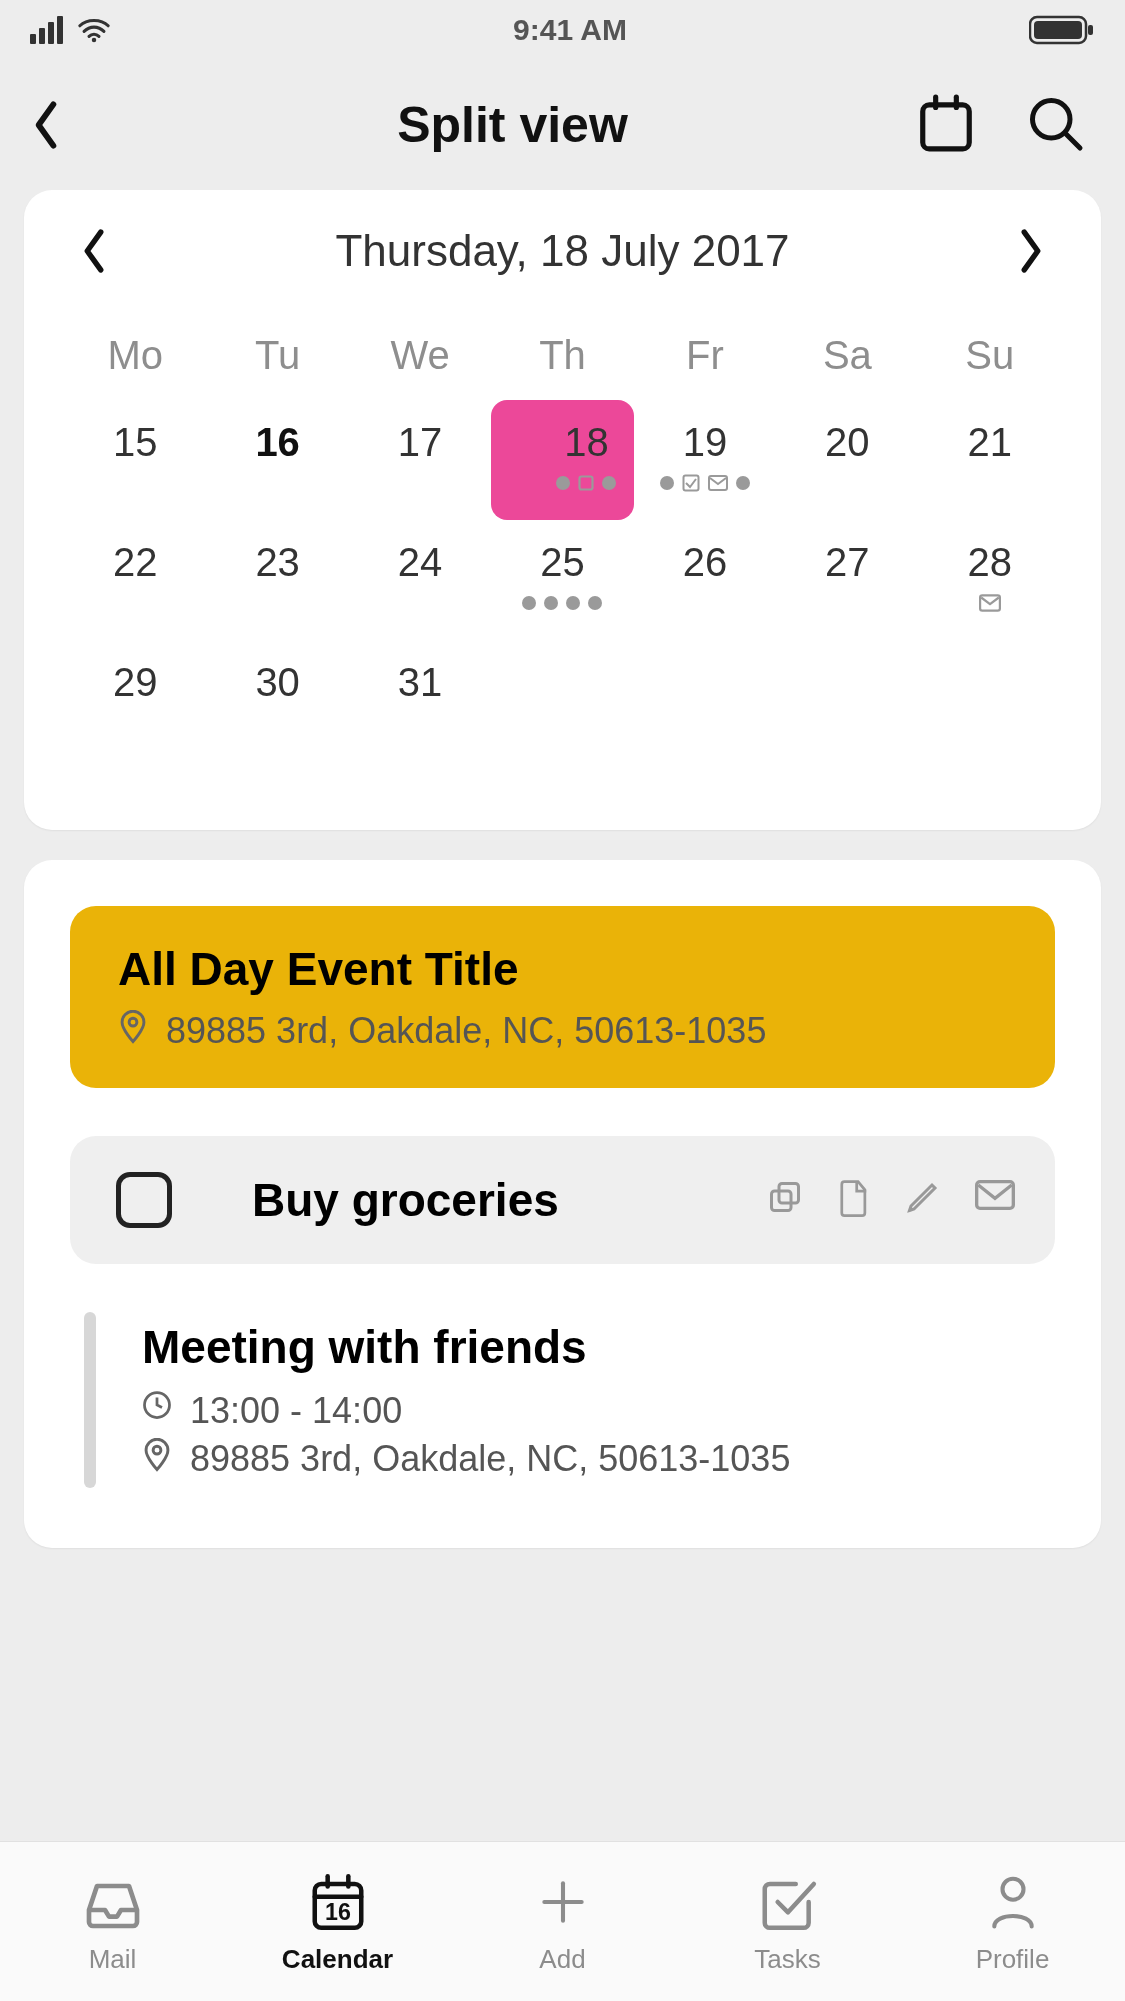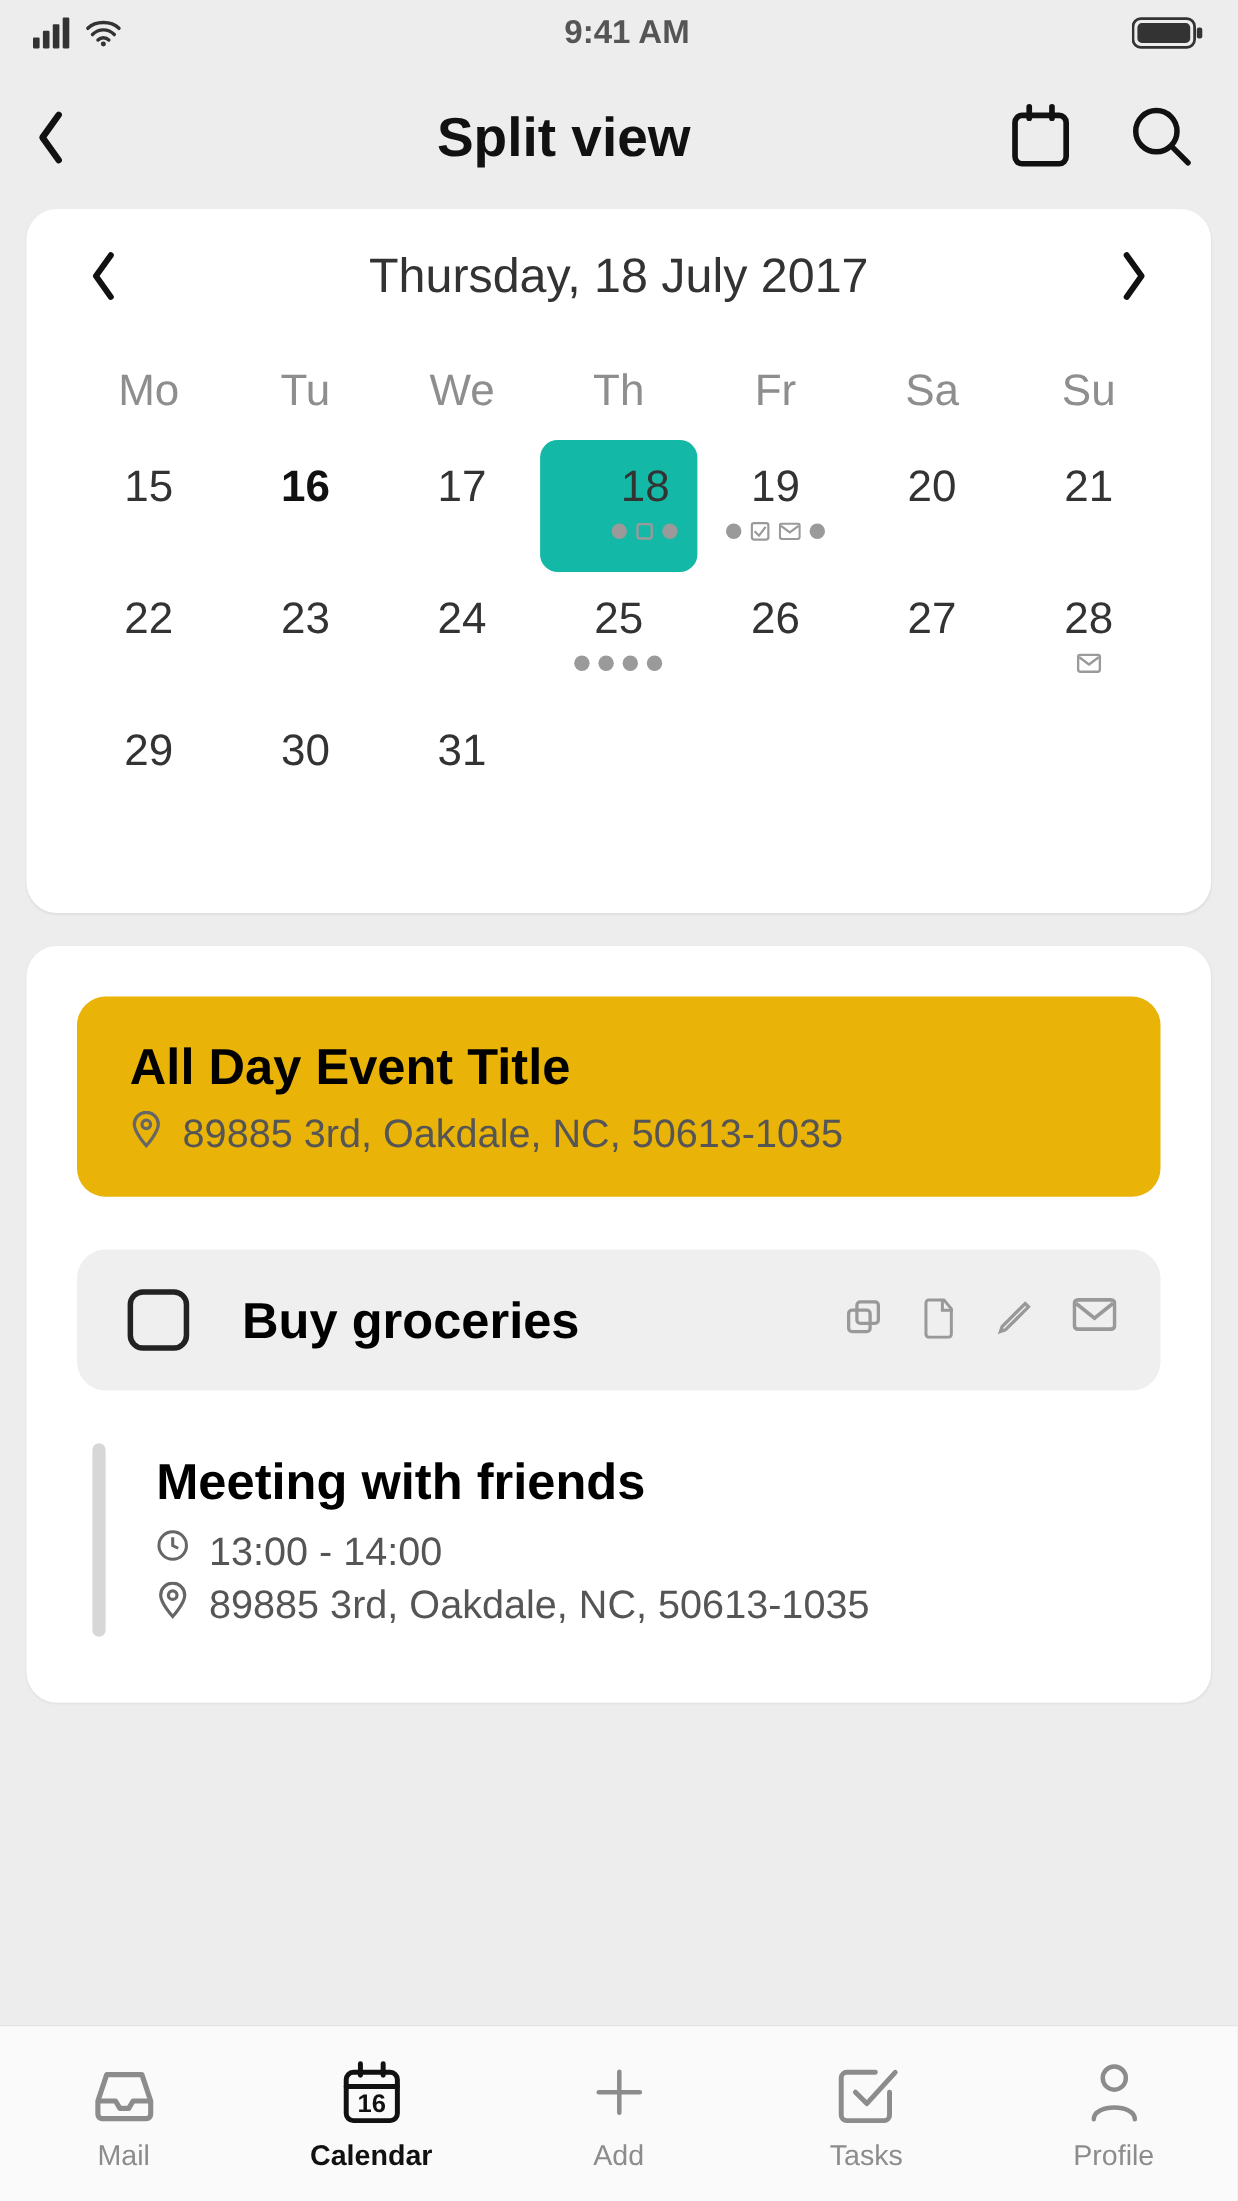--- a/index.html
+++ b/index.html
@@ -69,21 +69,21 @@
       display: flex;
       flex-direction: column;
       align-items: center;
       justify-content: flex-start;
       padding-top: 22px;
       font-size: 40px;
       color: #333;
       border-radius: 16px;
     }
     .daycell.bold { font-weight: 700; color: #111; }
-    .daycell.sel { background: #14b8a6; padding-left: 48px; }
+    .daycell.sel { background: #ec4899; padding-left: 48px; }
     .daycell .num { line-height: 1; }
     .indicators { margin-top: 10px; display: flex; gap: 8px; align-items: center; justify-content: center; height: 22px; }
     .dot { width: 14px; height: 14px; border-radius: 50%; background: #9a9a9a; }
     .mini-ic { color:#9a9a9a; display:inline-flex; }
 
     
     .events-card { padding: 46px 46px 60px 46px; }
     .evbox {
       background: #eab308;
       border-radius: 26px;
@@ -91,21 +91,21 @@
       margin-bottom: 48px;
     }
     .ev-title { font-size: 46px; font-weight: 700; margin-bottom: 14px; }
     .ev-line { display:flex; align-items:flex-start; gap:18px; font-size:36px; color:#555; margin-top:6px; }
 
     .taskbox {
       background: #efefef;
       border-radius: 26px;
       padding: 36px 40px 36px 46px;
       margin-bottom: 48px;
-      display:flex; align-items:center;
+      display:flex; align-items:center;gap:32px;
     }
     .checkbox { width: 56px; height: 56px; border: 5px solid #222; border-radius: 14px; margin-right: 48px; flex-shrink:0; }
     .task-title { font-size: 46px; font-weight: 700; flex:1; }
     .task-icons { display:flex; gap:34px; color:#999; }
 
     .timed-event {
       display: flex;
       gap: 46px;
       padding-left: 14px;
     }

